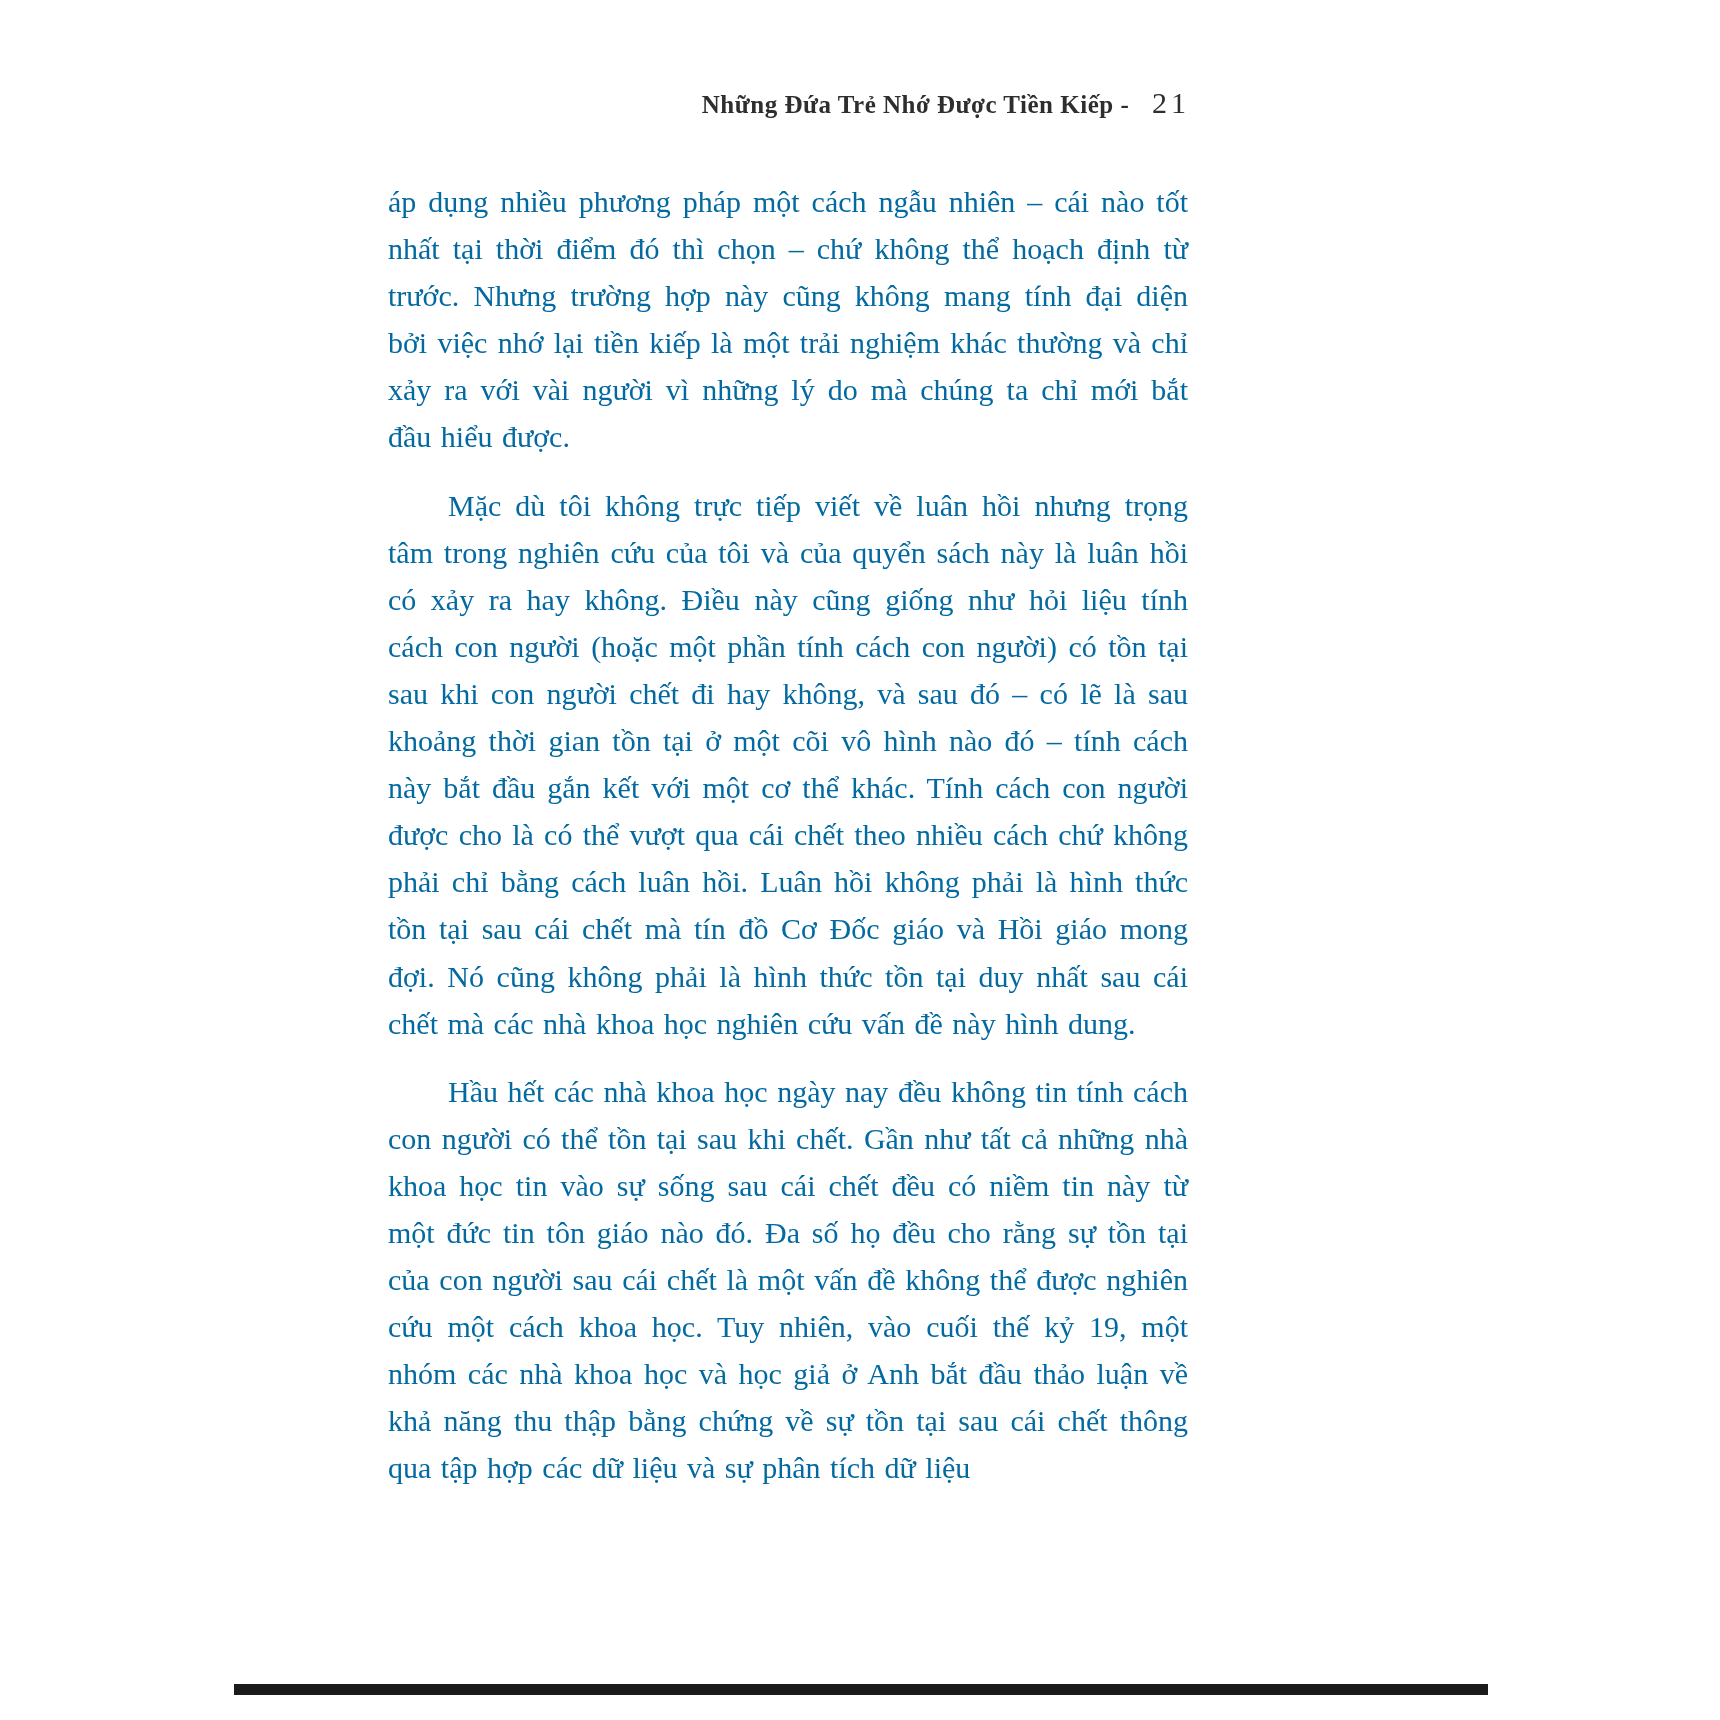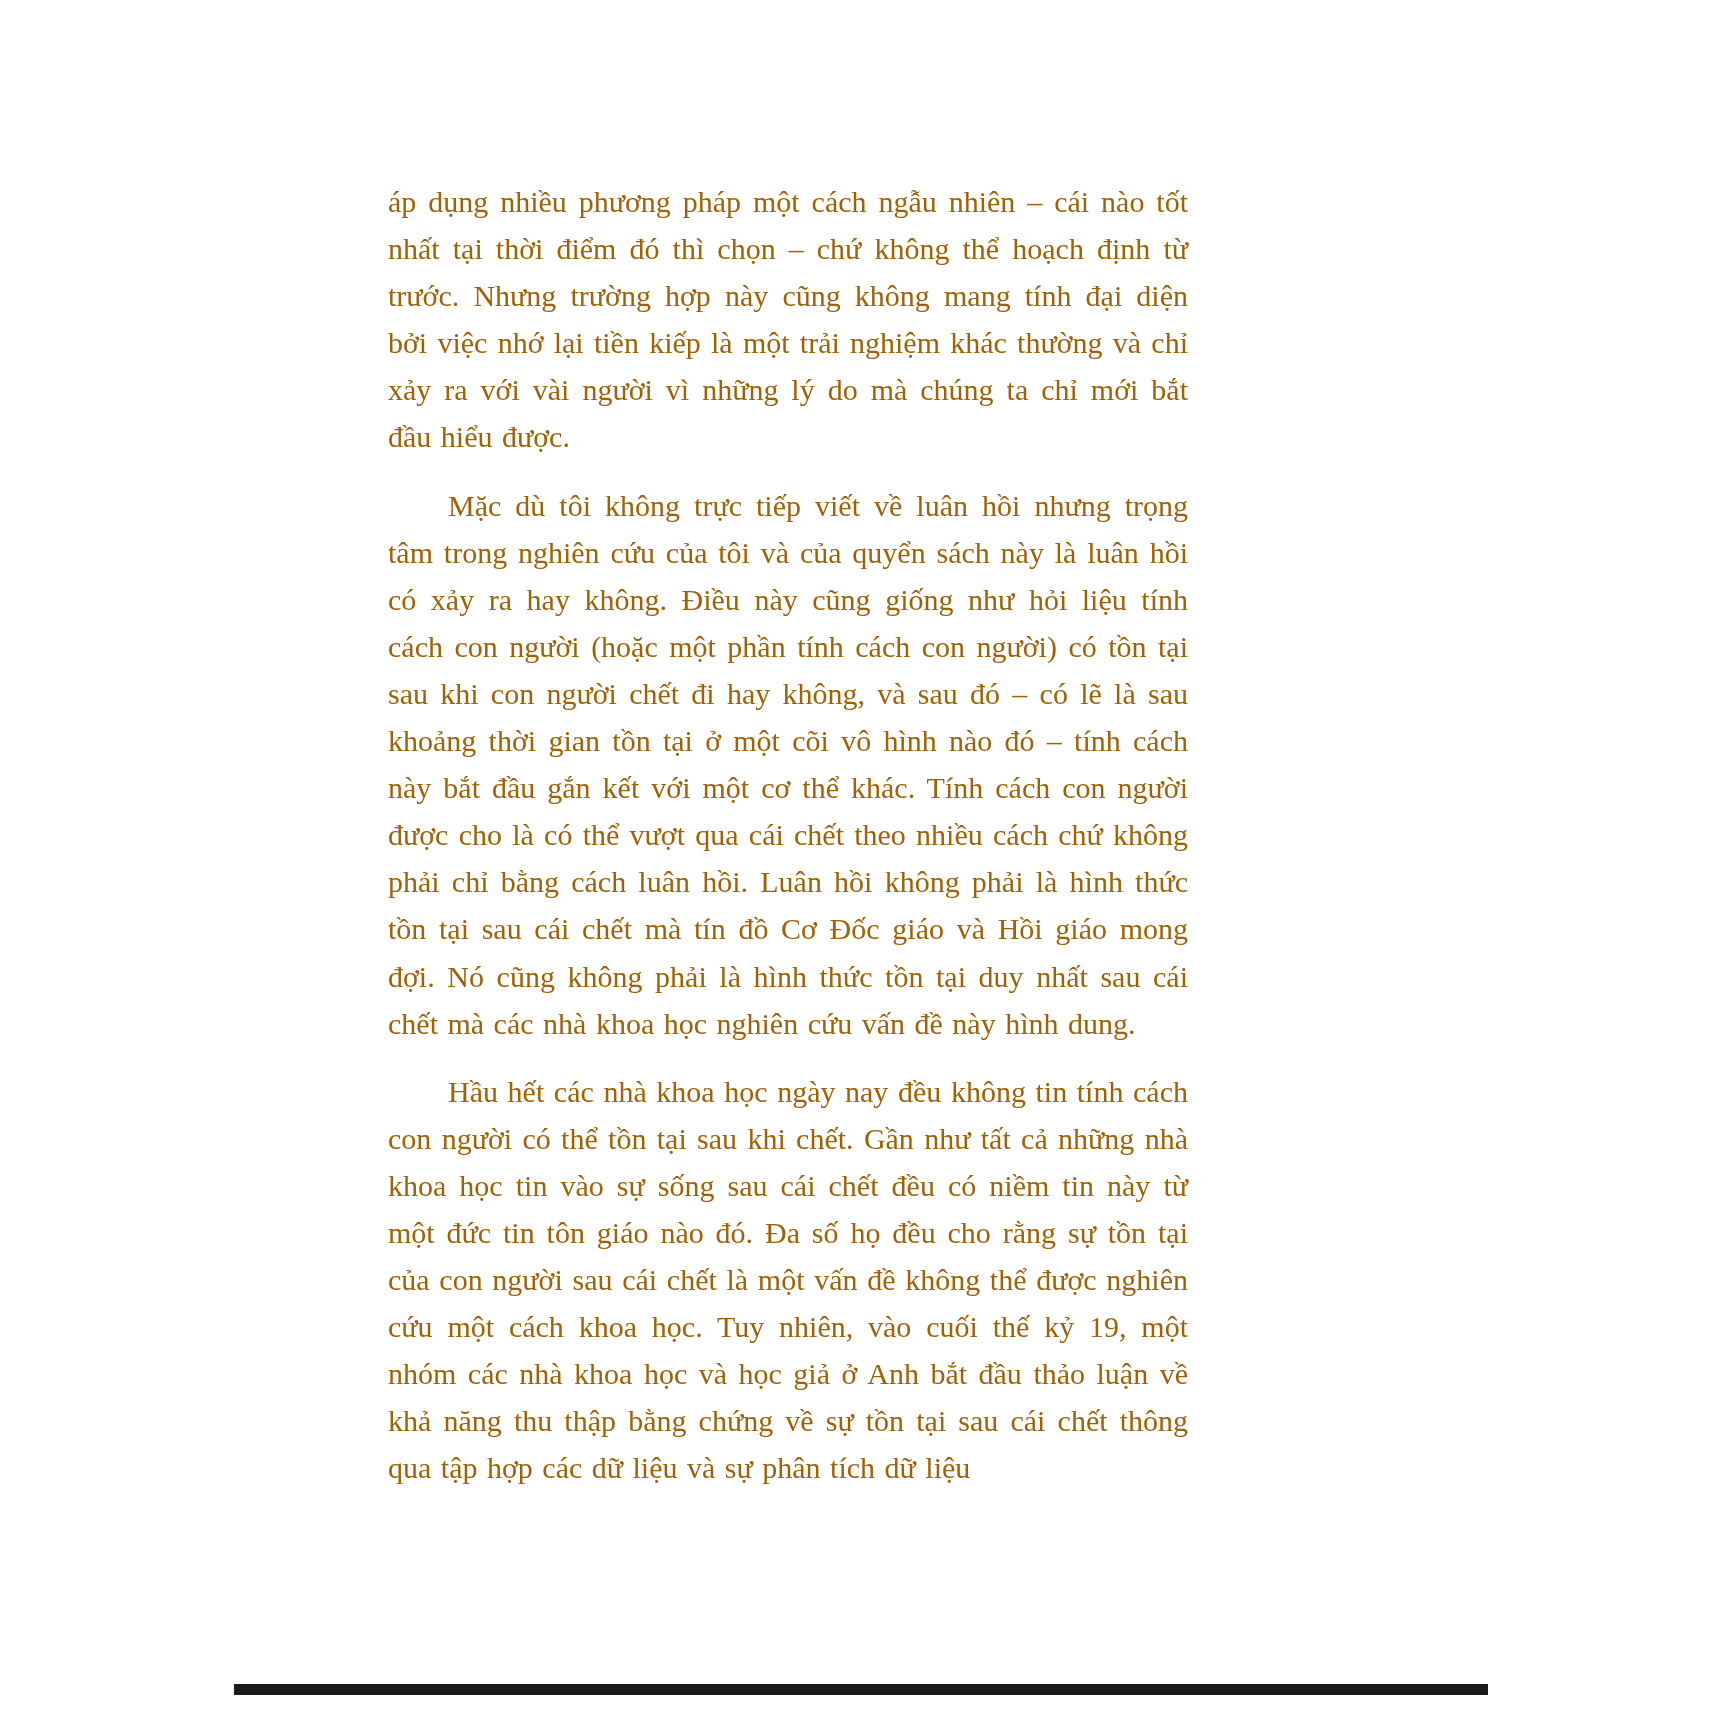--- a/index.html
+++ b/index.html
@@ -37,21 +37,21 @@
     font-size: 30px;
     margin-left: 16px;
     letter-spacing: 4px;
     font-weight: normal;
   }
   .content {
     position: absolute;
     top: 178px;
     left: 388px;
     width: 800px;
-    color: #a16207;
+    color: #0369a1;
     font-size: 30px;
     line-height: 1.57;
     text-align: justify;
   }
   .content p {
     margin: 0 0 21px 0;
     word-spacing: 2px;
   }
   .content p.indent {
     text-indent: 60px;
@@ -63,20 +63,24 @@
     width: 1254px;
     height: 11px;
     background: #1b1b1b;
   }
 </style>
 </head>
 <body>
 
 <div class="page">
 
+  <div class="running-header">
+    <span class="title">Những Đứa Trẻ Nhớ Được Tiền Kiếp -</span>
+    <span class="page-num">21</span>
+  </div>
 
   <div class="content">
     <p>áp dụng nhiều phương pháp một cách ngẫu nhiên – cái nào tốt nhất tại thời điểm đó thì chọn – chứ không thể hoạch định từ trước. Nhưng trường hợp này cũng không mang tính đại diện bởi việc nhớ lại tiền kiếp là một trải nghiệm khác thường và chỉ xảy ra với vài người vì những lý do mà chúng ta chỉ mới bắt đầu hiểu được.</p>
     <p class="indent">Mặc dù tôi không trực tiếp viết về luân hồi nhưng trọng tâm trong nghiên cứu của tôi và của quyển sách này là luân hồi có xảy ra hay không. Điều này cũng giống như hỏi liệu tính cách con người (hoặc một phần tính cách con người) có tồn tại sau khi con người chết đi hay không, và sau đó – có lẽ là sau khoảng thời gian tồn tại ở một cõi vô hình nào đó – tính cách này bắt đầu gắn kết với một cơ thể khác. Tính cách con người được cho là có thể vượt qua cái chết theo nhiều cách chứ không phải chỉ bằng cách luân hồi. Luân hồi không phải là hình thức tồn tại sau cái chết mà tín đồ Cơ Đốc giáo và Hồi giáo mong đợi. Nó cũng không phải là hình thức tồn tại duy nhất sau cái chết mà các nhà khoa học nghiên cứu vấn đề này hình dung.</p>
     <p class="indent">Hầu hết các nhà khoa học ngày nay đều không tin tính cách con người có thể tồn tại sau khi chết. Gần như tất cả những nhà khoa học tin vào sự sống sau cái chết đều có niềm tin này từ một đức tin tôn giáo nào đó. Đa số họ đều cho rằng sự tồn tại của con người sau cái chết là một vấn đề không thể được nghiên cứu một cách khoa học. Tuy nhiên, vào cuối thế kỷ 19, một nhóm các nhà khoa học và học giả ở Anh bắt đầu thảo luận về khả năng thu thập bằng chứng về sự tồn tại sau cái chết thông qua tập hợp các dữ liệu và sự phân tích dữ liệu</p>
   </div>
 
   <div class="footer-rule"></div>
 
 </div>

